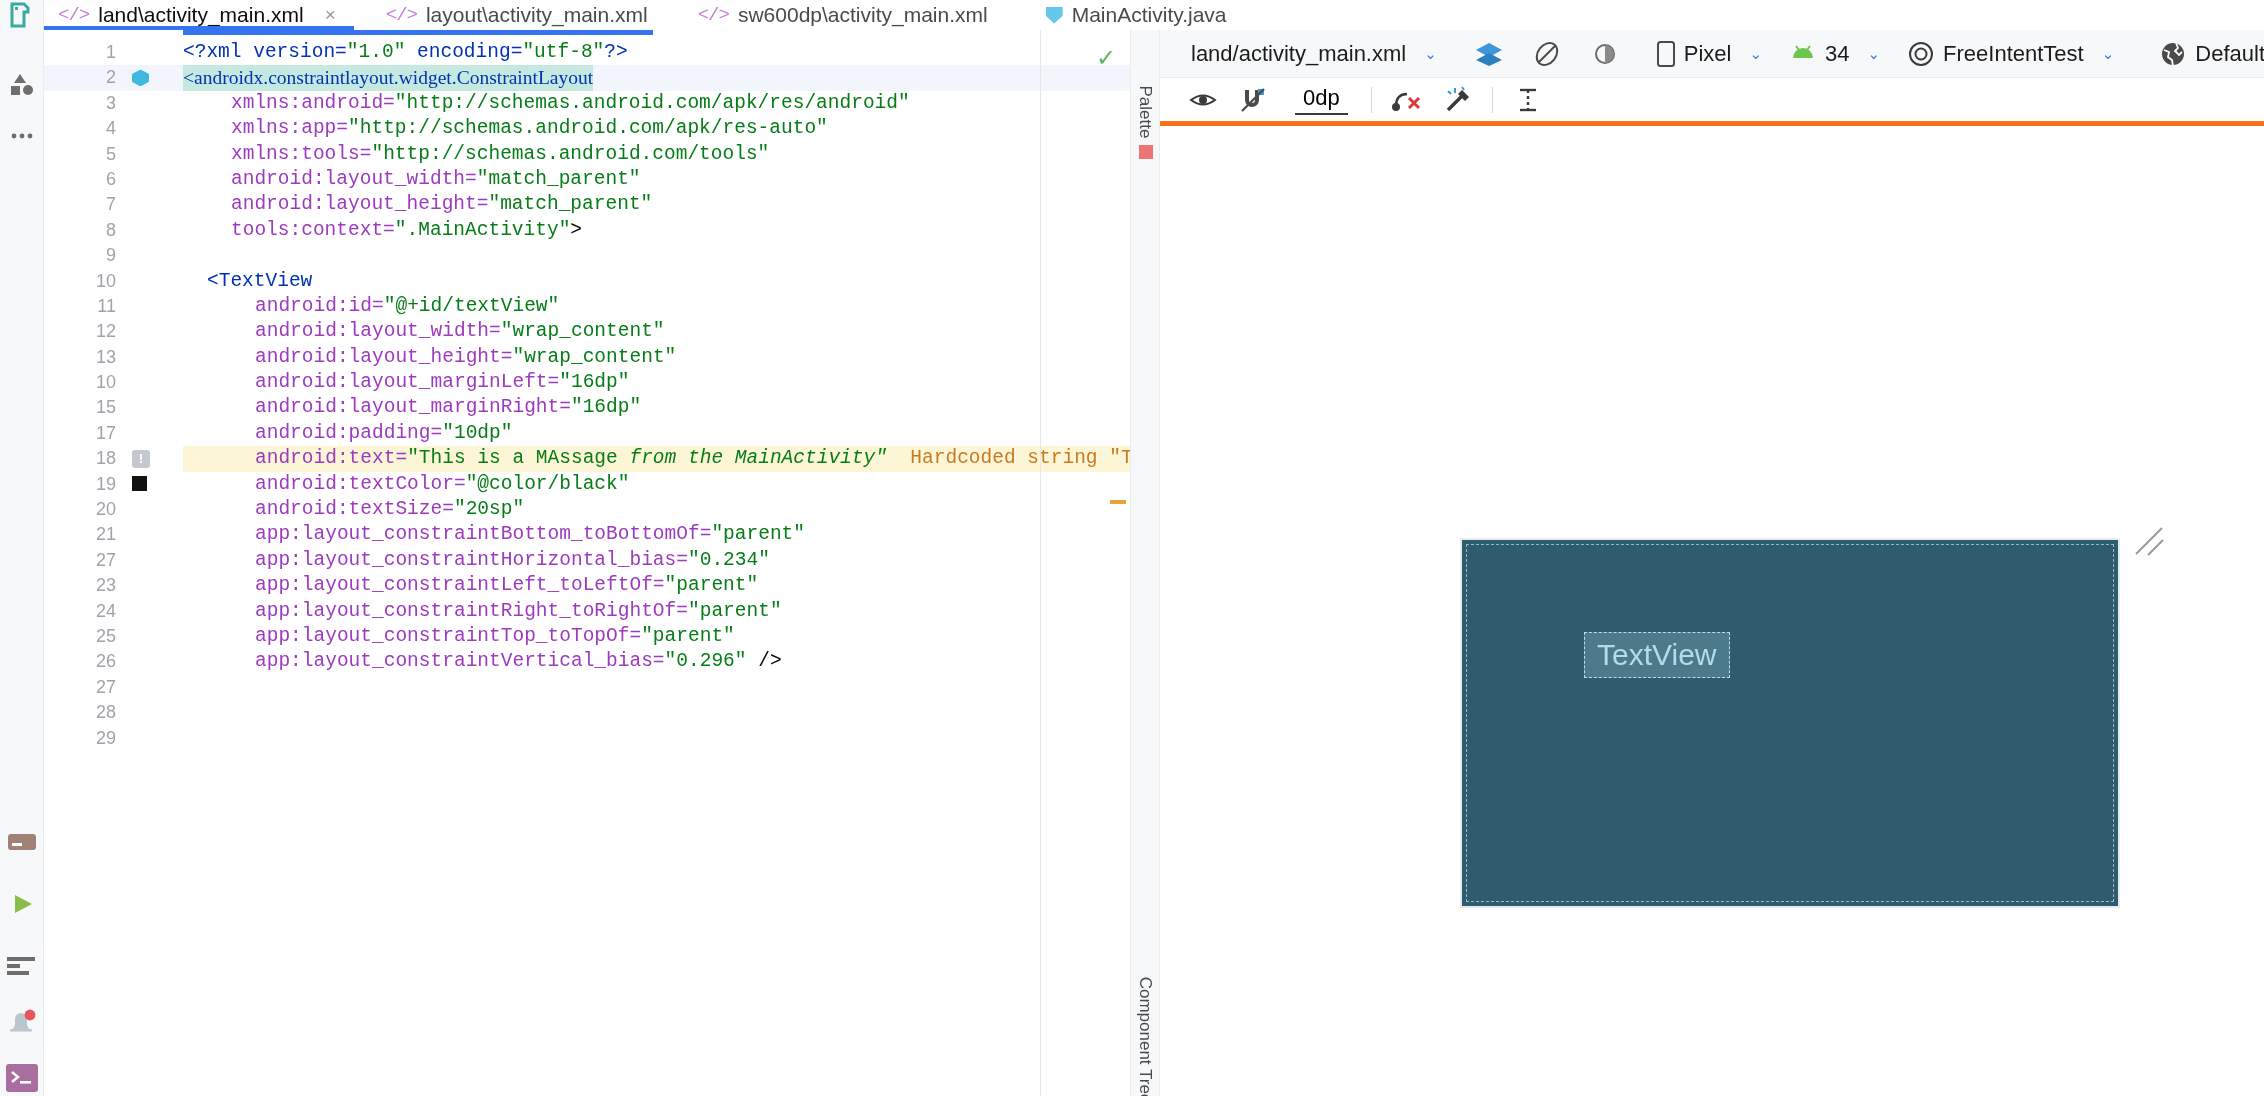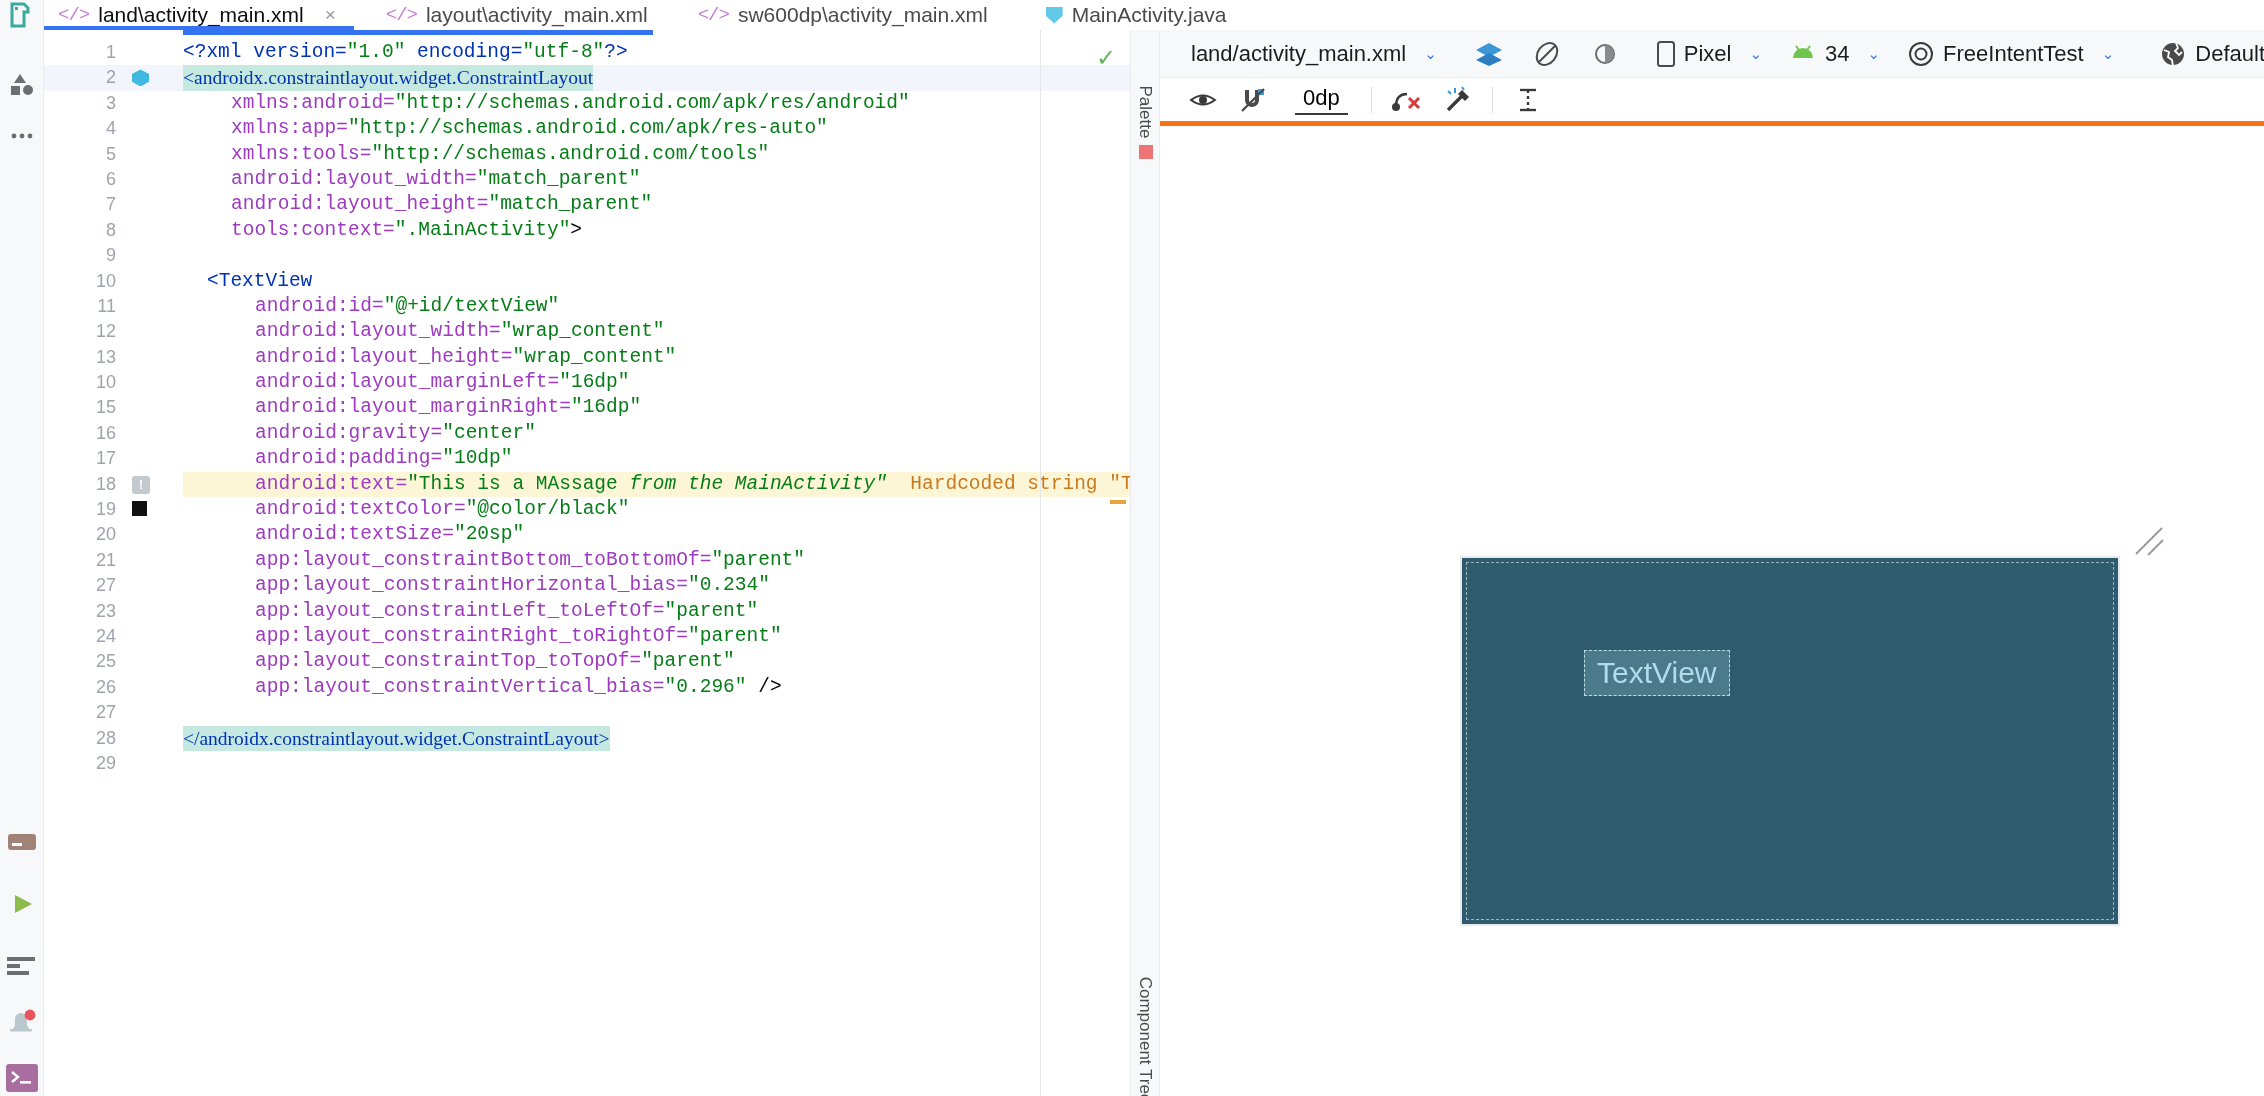--- a/index.html
+++ b/index.html
@@ -143,21 +143,21 @@
   .tvbox{
     position:absolute; left:122px; top:92px;
     border:2.5px solid #3c7ee8; background:#ffffff;
     padding:8px 12px; font-size:21px; color:#111;
     font-family:"Liberation Sans", sans-serif; white-space:nowrap;
   }
   .resize{
     position:absolute; left:972px; top:398px; width:34px; height:34px;
   }
   .blueprint{
-    position:absolute; left:300px; top:430px; width:660px; height:370px;
+    position:absolute; left:300px; top:412px; width:660px; height:370px;
     background:#2e5c6e; border:2px solid #e9eaee;
   }
   .bptv{
     position:absolute; left:122px; top:92px;
     border:1px dashed #bcdde8; background:rgba(160,210,225,.26);
     padding:7px 12px; font-size:30px; color:#b2dcea;
     font-family:"Liberation Sans", sans-serif; white-space:nowrap; line-height:1;
   }
   .bp-inner-dash{
     position:absolute; left:4px; top:4px; right:4px; bottom:4px;
@@ -257,33 +257,32 @@
         <div class="cline"><span class="lnum">6</span><span class="ctext" style="padding-left: 48px;"><span class="k-attr">android:layout_width=</span><span class="k-str">"match_parent"</span></span></div>
         <div class="cline"><span class="lnum">7</span><span class="ctext" style="padding-left: 48px;"><span class="k-attr">android:layout_height=</span><span class="k-str">"match_parent"</span></span></div>
         <div class="cline"><span class="lnum">8</span><span class="ctext" style="padding-left: 48px;"><span class="k-attr">tools:context=</span><span class="k-str">".MainActivity"</span><span class="k-punc">&gt;</span></span></div>
         <div class="cline"><span class="lnum">9</span><span class="ctext"></span></div>
         <div class="cline"><span class="lnum">10</span><span class="ctext" style="padding-left: 24px;"><span class="k-tag">&lt;TextView</span></span></div>
         <div class="cline"><span class="lnum">11</span><span class="ctext" style="padding-left: 72px;"><span class="k-attr">android:id=</span><span class="k-str">"@+id/textView"</span></span></div>
         <div class="cline"><span class="lnum">12</span><span class="ctext" style="padding-left: 72px;"><span class="k-attr">android:layout_width=</span><span class="k-str">"wrap_content"</span></span></div>
         <div class="cline"><span class="lnum">13</span><span class="ctext" style="padding-left: 72px;"><span class="k-attr">android:layout_height=</span><span class="k-str">"wrap_content"</span></span></div>
         <div class="cline"><span class="lnum">10</span><span class="ctext" style="padding-left: 72px;"><span class="k-attr">android:layout_marginLeft=</span><span class="k-str">"16dp"</span></span></div>
         <div class="cline"><span class="lnum">15</span><span class="ctext" style="padding-left: 72px;"><span class="k-attr">android:layout_marginRight=</span><span class="k-str">"16dp"</span></span></div>
-        <div class="cline"><span class="lnum">16</span><span class="ctext" style="padding-left: 72px;"><span class="k-attr">android:gravity=</span><span class="k-str">"center"</span></span></div>
         <div class="cline"><span class="lnum">17</span><span class="ctext" style="padding-left: 72px;"><span class="k-attr">android:padding=</span><span class="k-str">"10dp"</span></span></div>
         <div class="cline"><span class="lnum">18</span><span class="gmark warnicon" style="left: 88px; top: 4px;">!</span><span class="ctext warn-bg" style="padding-left: 72px;"><span class="k-attr">android:text=</span><span class="k-str">"This is a MAssage</span><span class="italic-str"> from the MainActivity"</span><span class="warn-msg">  Hardcoded string "This is a MAssage", should use</span></span></div>
         <div class="cline"><span class="lnum">19</span><span class="gmark blackmark" style="left: 88px; top: 4px;"></span><span class="ctext" style="padding-left: 72px;"><span class="k-attr">android:textColor=</span><span class="k-str">"@color/black"</span></span></div>
         <div class="cline"><span class="lnum">20</span><span class="ctext" style="padding-left: 72px;"><span class="k-attr">android:textSize=</span><span class="k-str">"20sp"</span></span></div>
         <div class="cline"><span class="lnum">21</span><span class="ctext" style="padding-left: 72px;"><span class="k-attr">app:layout_constraintBottom_toBottomOf=</span><span class="k-str">"parent"</span></span></div>
         <div class="cline"><span class="lnum">27</span><span class="ctext" style="padding-left: 72px;"><span class="k-attr">app:layout_constraintHorizontal_bias=</span><span class="k-str">"0.234"</span></span></div>
         <div class="cline"><span class="lnum">23</span><span class="ctext" style="padding-left: 72px;"><span class="k-attr">app:layout_constraintLeft_toLeftOf=</span><span class="k-str">"parent"</span></span></div>
         <div class="cline"><span class="lnum">24</span><span class="ctext" style="padding-left: 72px;"><span class="k-attr">app:layout_constraintRight_toRightOf=</span><span class="k-str">"parent"</span></span></div>
         <div class="cline"><span class="lnum">25</span><span class="ctext" style="padding-left: 72px;"><span class="k-attr">app:layout_constraintTop_toTopOf=</span><span class="k-str">"parent"</span></span></div>
         <div class="cline"><span class="lnum">26</span><span class="ctext" style="padding-left: 72px;"><span class="k-attr">app:layout_constraintVertical_bias=</span><span class="k-str">"0.296"</span><span class="k-punc"> /&gt;</span></span></div>
         <div class="cline"><span class="lnum">27</span><span class="ctext"></span></div>
-        <div class="cline"><span class="lnum">28</span><span class="ctext sel-line"><span class="k-tag">&lt;/androidx.constraintlayout.widget.ConstraintLayout&gt;</span></span></div>
+        <div class="cline"><span class="lnum">28</span></div>
         <div class="cline"><span class="lnum">29</span><span class="ctext"></span></div>
       </div>
   </div>
   <div class="editorsplit"></div>
   <div class="checkmark">✓</div>
   <div class="warnstripe"></div>
 
   <div class="palstrip">
     <div class="vlabel" style="top:72px;">Palette</div>
     <div class="palblue"></div>

